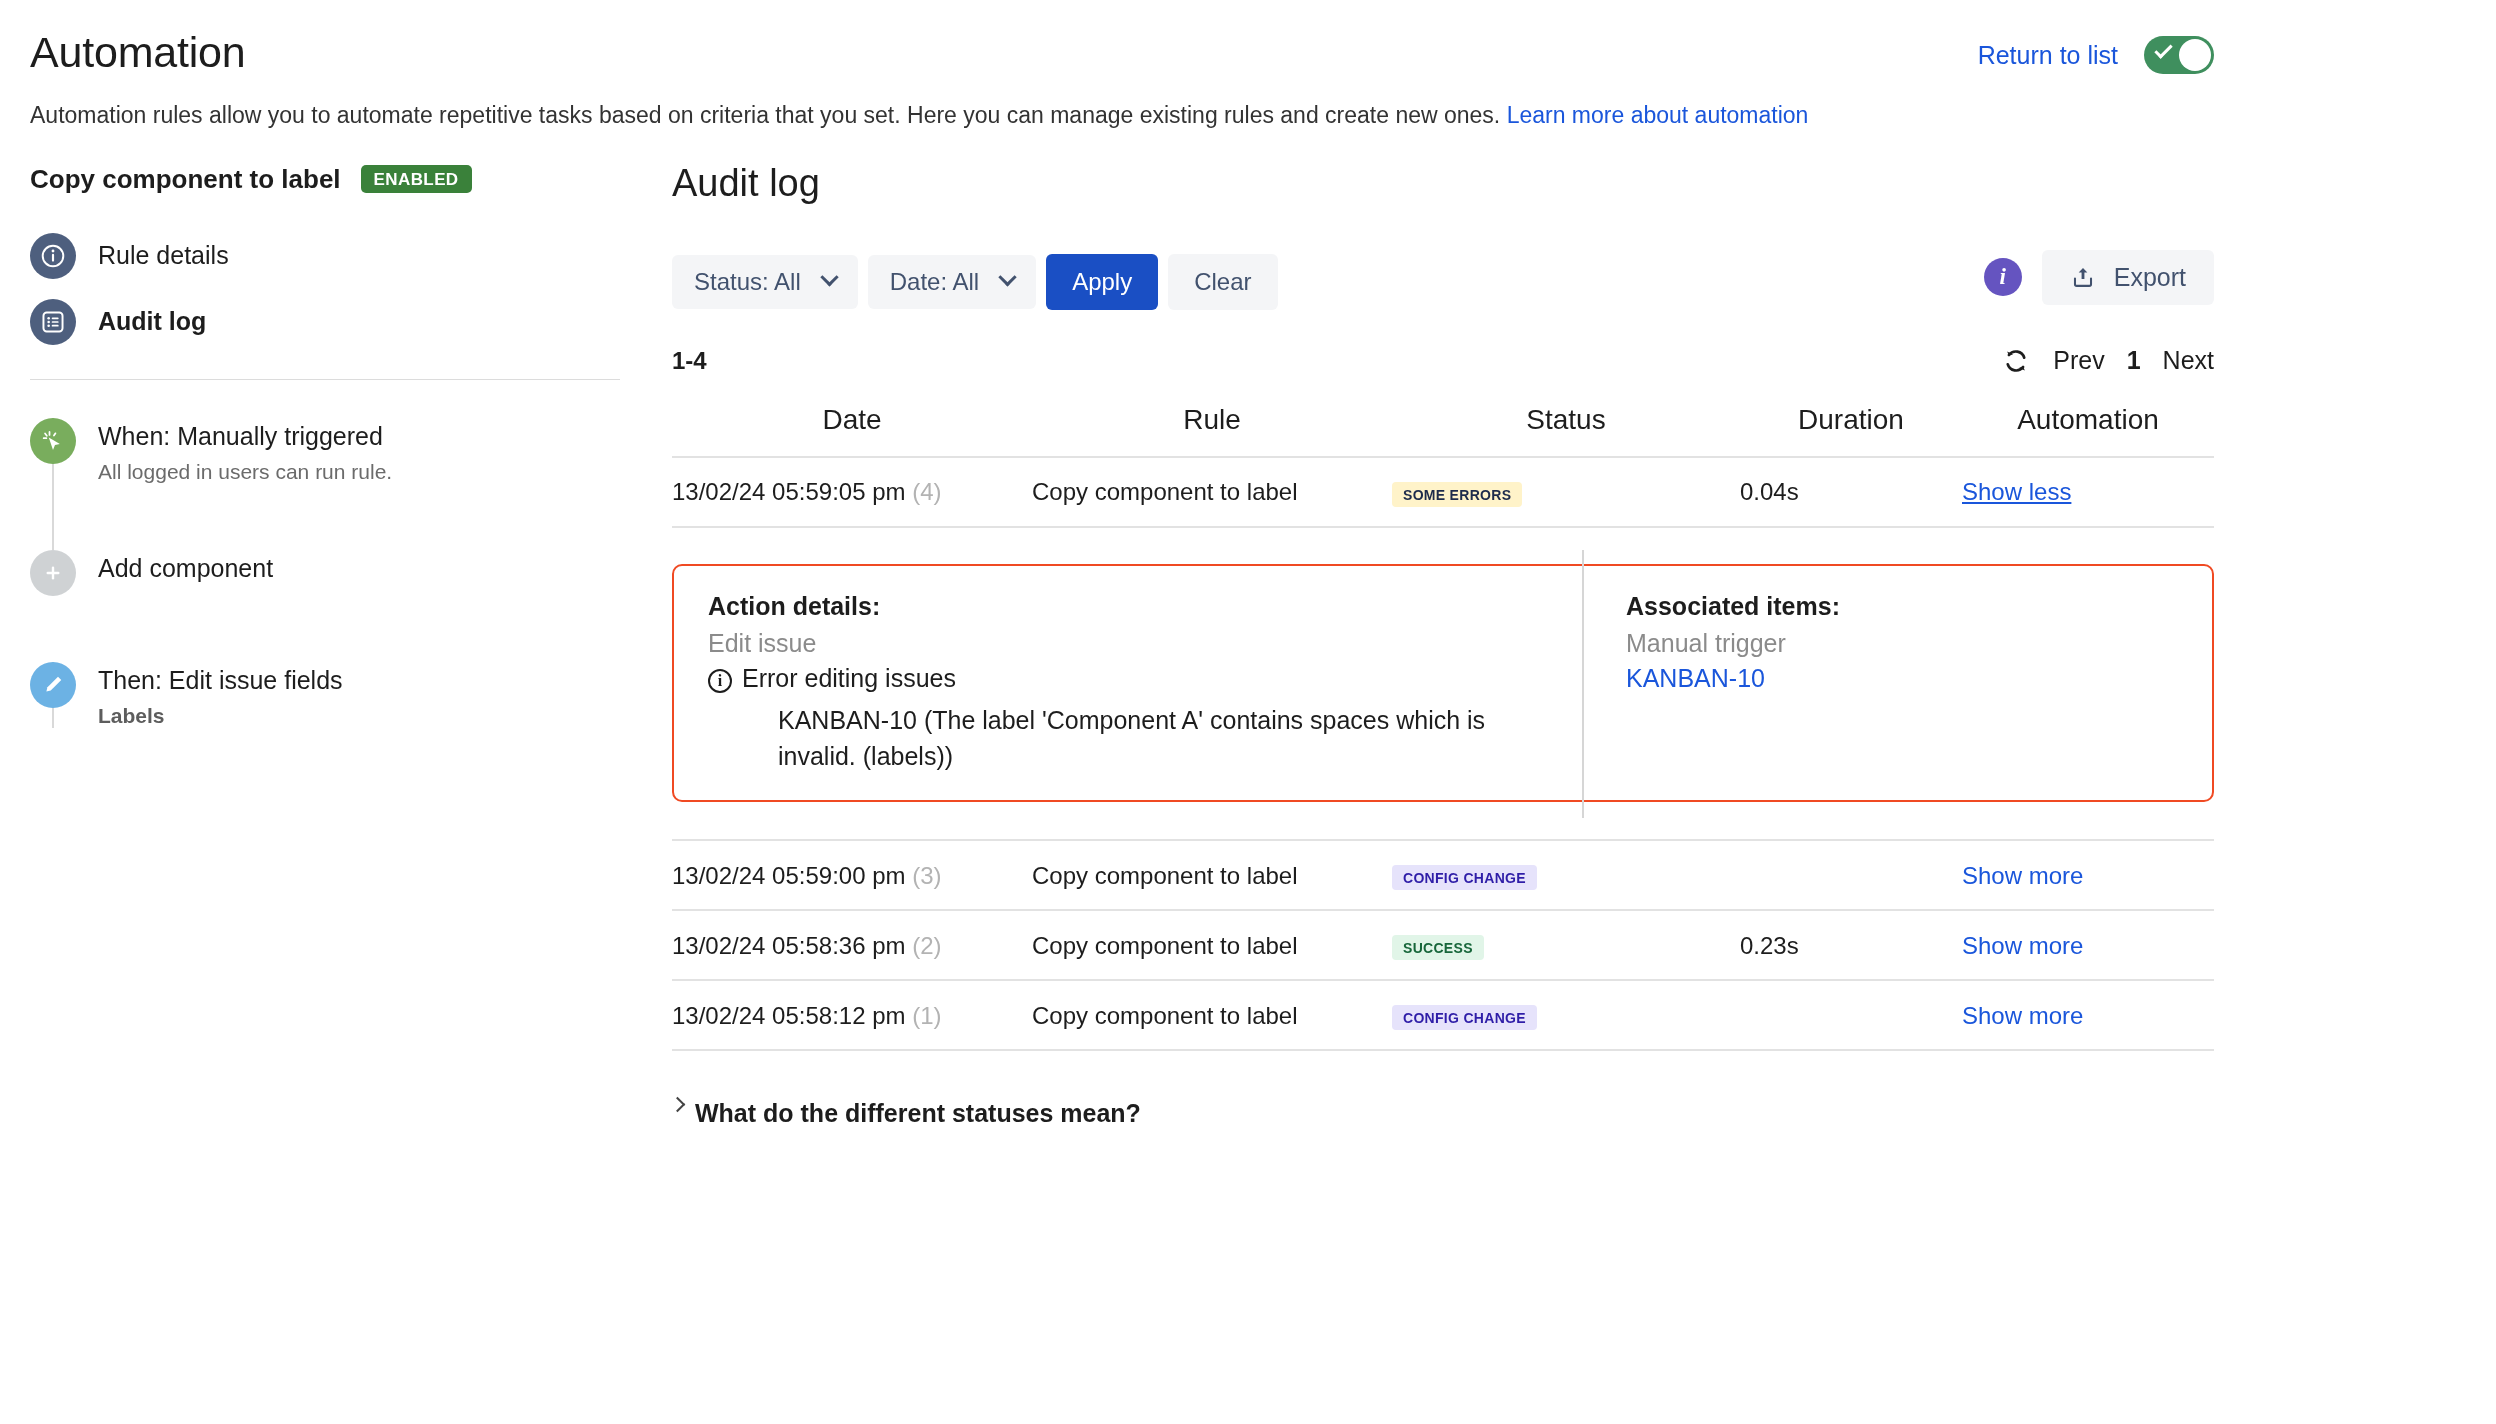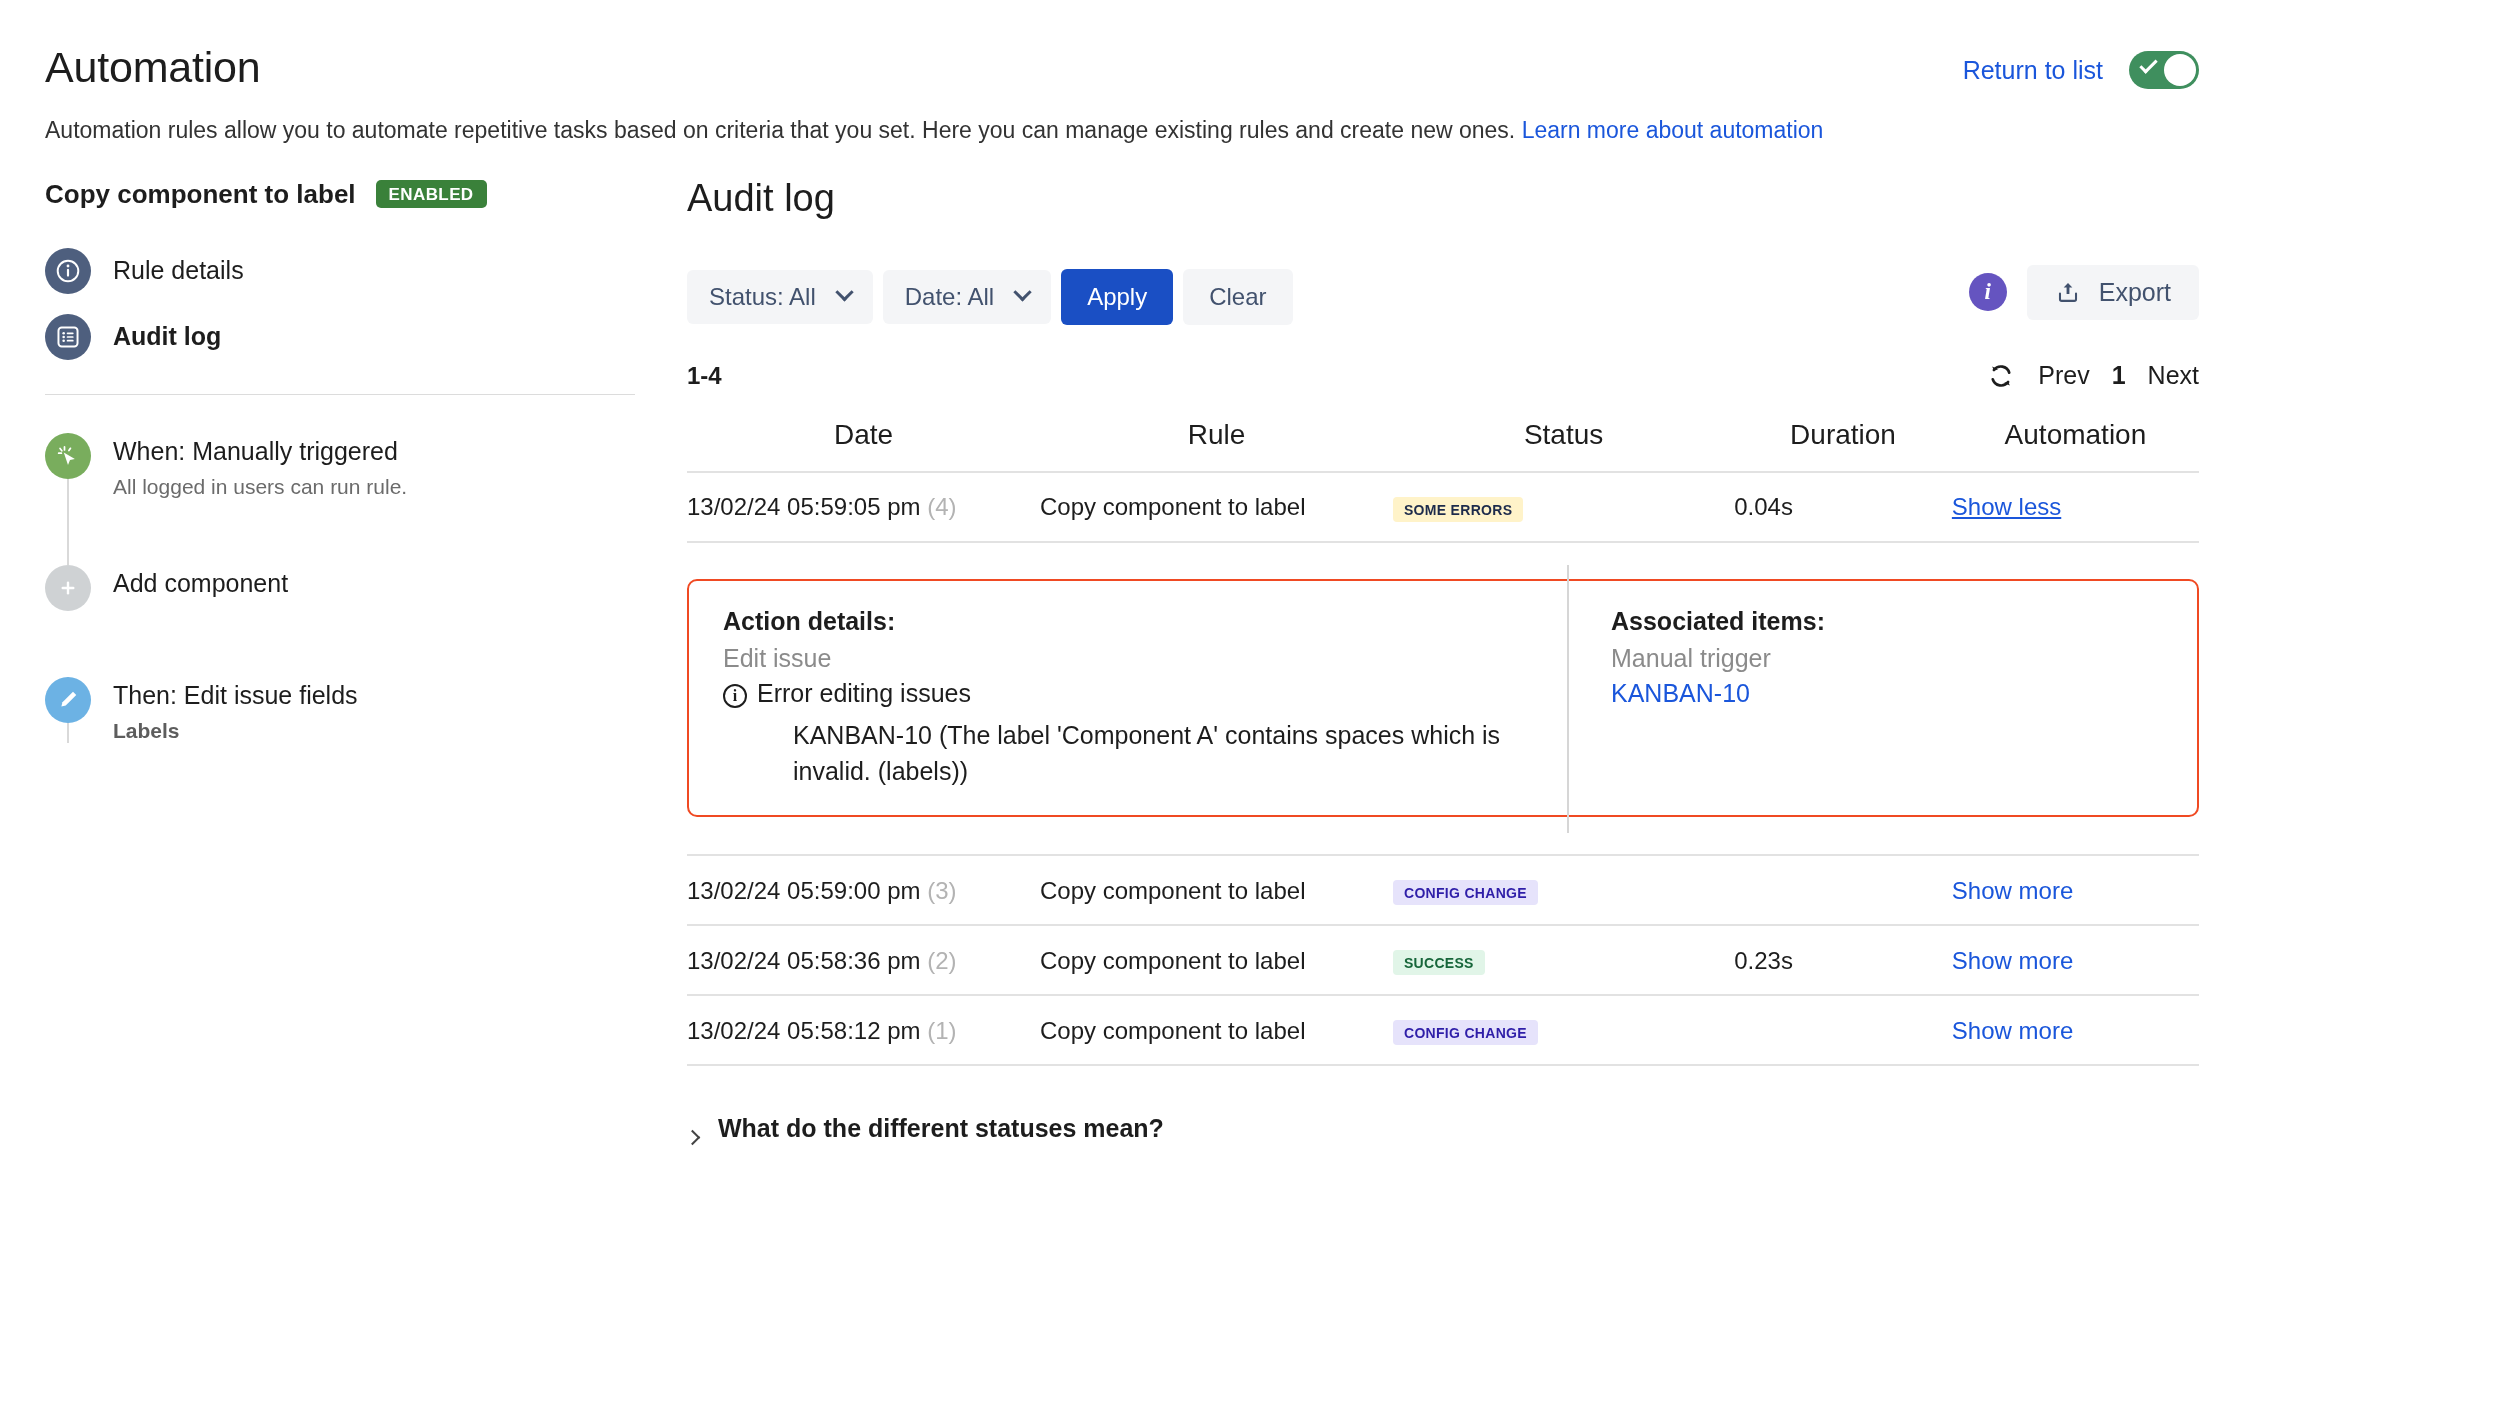--- a/index.html
+++ b/index.html
@@ -11,21 +11,21 @@
     background: #ffffff;
     font-family: "Liberation Sans", sans-serif;
     color: #172b4d;
     -webkit-font-smoothing: antialiased;
   }
 
   .page {
     position: relative;
     width: 2244px;
     height: 1424px;
-    padding: 15px;
+    padding: 0;
     overflow: hidden;
   }
 
   
   .top-header {
     position: relative;
     padding: 28px 30px 0 30px;
   }
   .page-title {
     font-size: 43px;
@@ -442,22 +442,22 @@
   .assoc-link {
     font-size: 25px;
     color: #1a56db;
     cursor: pointer;
     display: inline-block;
   }
 
   
   .accordion {
     display: flex;
-    align-items: flex-end;
-    gap: 20px;
+    align-items: flex-start;
+    gap: 12px;
     margin-top: 48px;
     cursor: pointer;
   }
   .acc-chev {
     width: 11px; height: 11px;
     border-right: 2.5px solid #444;
     border-top: 2.5px solid #444;
     transform: rotate(45deg);
     flex: none;
   }

